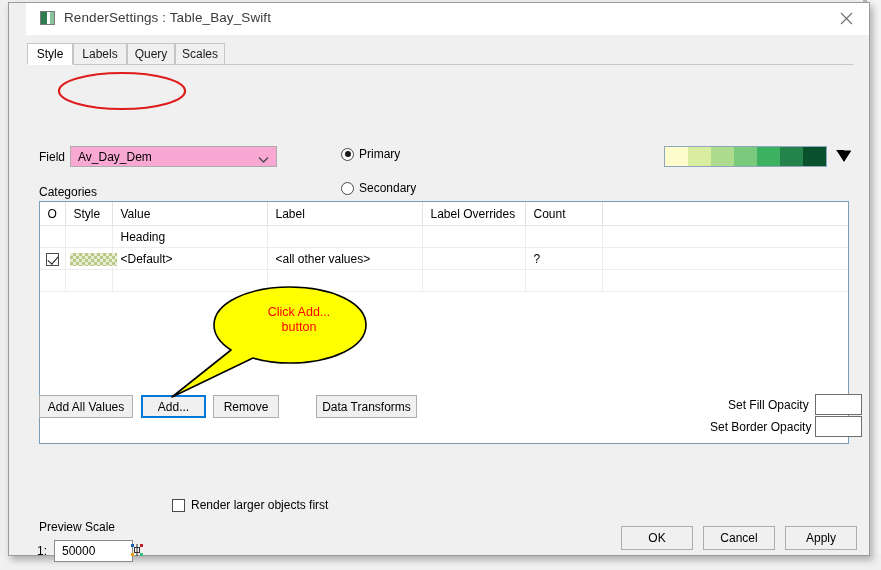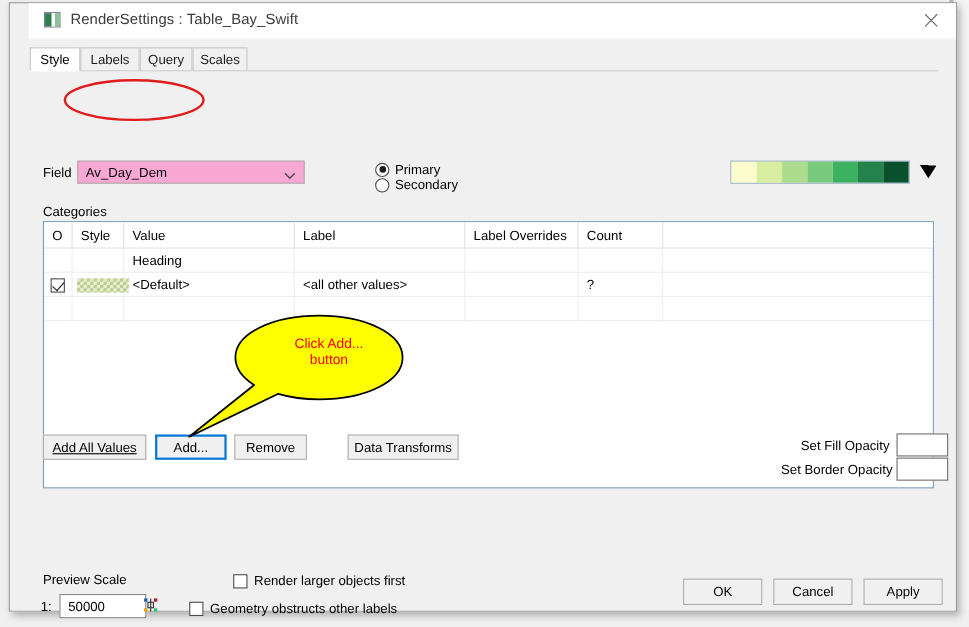--- a/index.html
+++ b/index.html
@@ -221,21 +221,21 @@
         <svg width="11" height="8" viewBox="0 0 11 8">
             <polyline points="1,1.5 5.5,6 10,1.5" fill="none" stroke="#4a4a4a" stroke-width="1.3"></polyline>
           </svg>
       </div>
     </div>
 
     <div class="radio on" style="left:331px;top:82px;">
       <span class="dot"></span>
       <span>Primary</span>
     </div>
-    <div class="radio" style="left:331px;top:96px;justify-content:space-between;">
+    <div class="radio" style="left:331px;top:116px;justify-content:space-between;">
       <span class="dot"></span>
       <span>Secondary</span>
     </div>
 
     <div class="ramp" id="ramp">
         <span style="background: rgb(252, 252, 205);"></span>
         <span style="background: rgb(217, 237, 161);"></span>
         <span style="background: rgb(173, 220, 142);"></span>
         <span style="background: rgb(121, 202, 125);"></span>
         <span style="background: rgb(60, 177, 95);"></span>
@@ -302,21 +302,21 @@
             <td></td>
               <td></td>
             <td></td>
               <td></td>
             <td style="border-right:none"></td>
           </tr>
         </tbody>
       </table>
     </div>
 
-    <div class="btn" style="left:29px;top:330px;width:94px;text-decoration:underline;">
+    <div class="btn" style="left:29px;top:330px;width:94px;">
         <span>Add All Values</span>
       </div>
     <div class="btn focus" style="left:131px;top:330px;width:65px;text-align:center;">
         <span>Add...</span>
       </div>
     <div class="btn" style="left:203px;top:330px;width:66px;">
         <span>Remove</span>
       </div>
     <div class="btn" style="left:306px;top:330px;width:101px;">
         <span>Data Transforms</span>
@@ -336,27 +336,23 @@
       <svg width="14" height="14" viewBox="0 0 14 14">
         <rect x="1" y="1" width="3" height="3" fill="#1a5fb4"></rect>
         <rect x="10" y="1" width="3" height="3" fill="#c01c28"></rect>
         <rect x="1" y="10" width="3" height="3" fill="#e5a50a"></rect>
         <rect x="10" y="10" width="3" height="3" fill="#2ec27e"></rect>
         <rect x="4.5" y="4.5" width="5" height="5" fill="none" stroke="#333" stroke-width="1"></rect>
         <line x1="7" y1="1" x2="7" y2="13" stroke="#333" stroke-width="1"></line>
       </svg>
     </div>
 
-    <div class="cbrow" style="left:162px;top:456px;margin-left:40px;">
+    <div class="cbrow" style="left:162px;top:433px;">
       <span class="box"></span>
       <span>Render larger objects first</span>
-    </div>
-    <div class="cbrow" style="left:162px;top:481px;">
-      <span class="box"></span>
-      <span>Geometry obstructs other labels</span>
     </div>
 
   </div>
 
   <div class="btn" style="left:612px;top:523px;width:72px;height:24px;">
       <span>OK</span>
     </div>
   <div class="btn" style="left:694px;top:523px;width:72px;height:24px;">
       <span>Cancel</span>
     </div>

